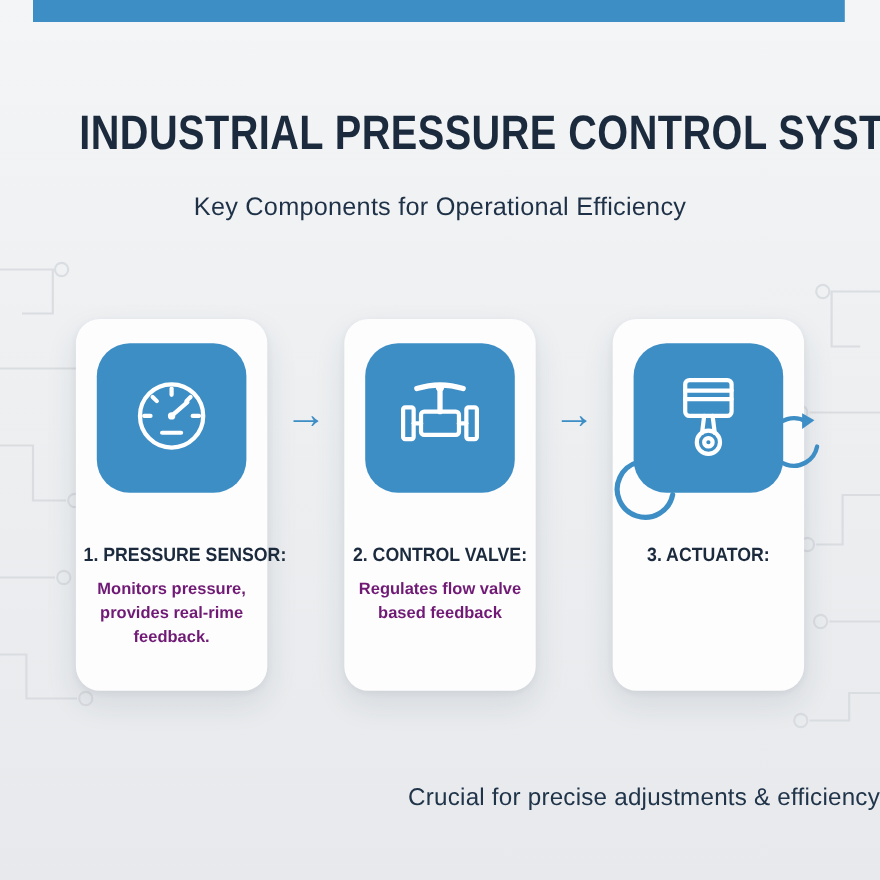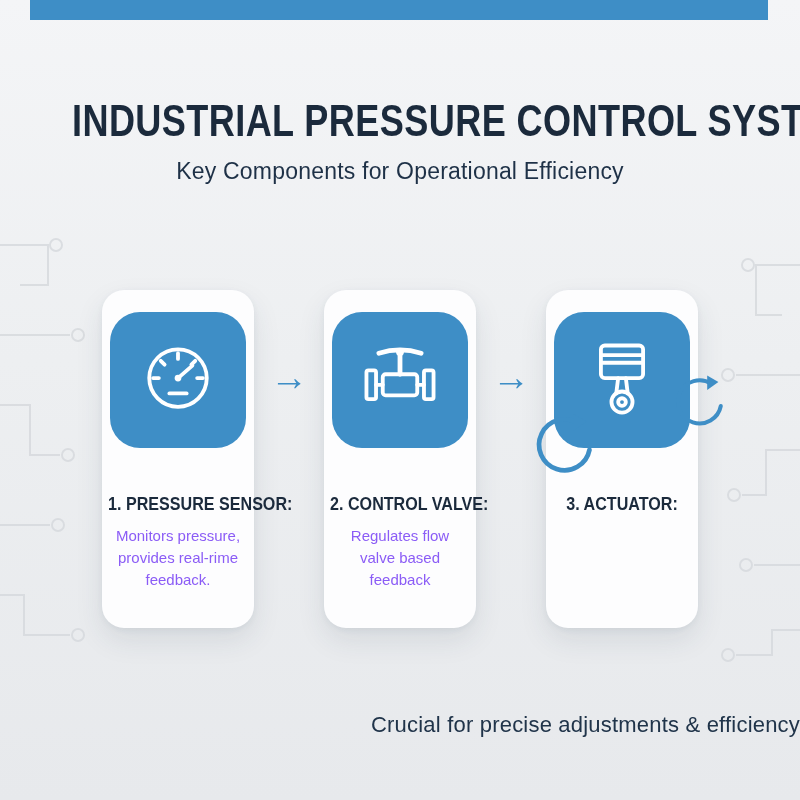--- a/index.html
+++ b/index.html
@@ -31,35 +31,35 @@
   .title {
     font-size: 44px;
     font-weight: bold;
     color: #1b2a3c;
     letter-spacing: 0.5px;
     transform: scaleX(0.82);
     transform-origin: 50% 50%;
     white-space: nowrap;
   }
   .subtitle {
-    margin-top: 12px;
+    margin-top: 28px;
     font-size: 23px;
     color: #1e3147;
     letter-spacing: 0.2px;
   }
   
   .cards-row {
     position: absolute;
     top: 290px; left: 0; right: 0;
     display: flex;
     justify-content: center;
     align-items: flex-start;
   }
   .card {
-    width: 152px;
+    width: 174px;
     min-height: 338px;
     background: #fdfdfe;
     border-radius: 22px;
     box-shadow: 0 12px 28px rgba(40,60,80,0.10), 0 2px 6px rgba(40,60,80,0.06);
     text-align: center;
     position: relative;
   }
   .icon-box {
     width: 136px;
     height: 136px;
@@ -79,21 +79,22 @@
     color: #1b2a3c;
     transform: scaleX(0.92);
     transform-origin: 50% 50%;
     white-space: nowrap;
   }
   .card-desc {
     margin: 10px auto 0;
     padding: 0 12px 20px;
     font-size: 15px;
     line-height: 1.45;
-    color: #8b5cf6;
+    color: #701a75;
+    font-weight: bold;
   }
   .flow-arrow {
     width: 70px;
     text-align: center;
     font-size: 38px;
     font-weight: bold;
     color: #3e8ec6;
     margin-top: 68px;
     line-height: 1;
   }

